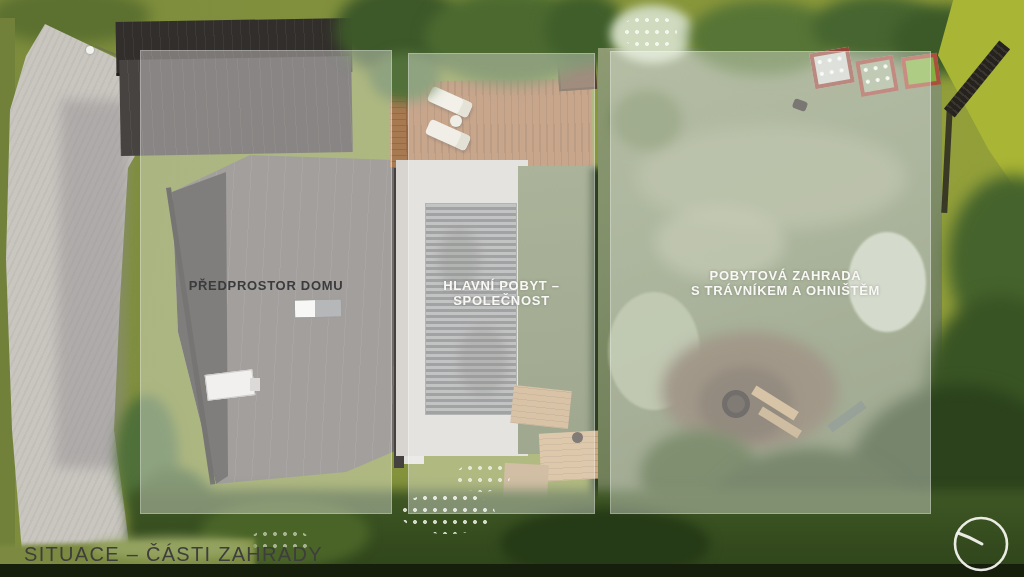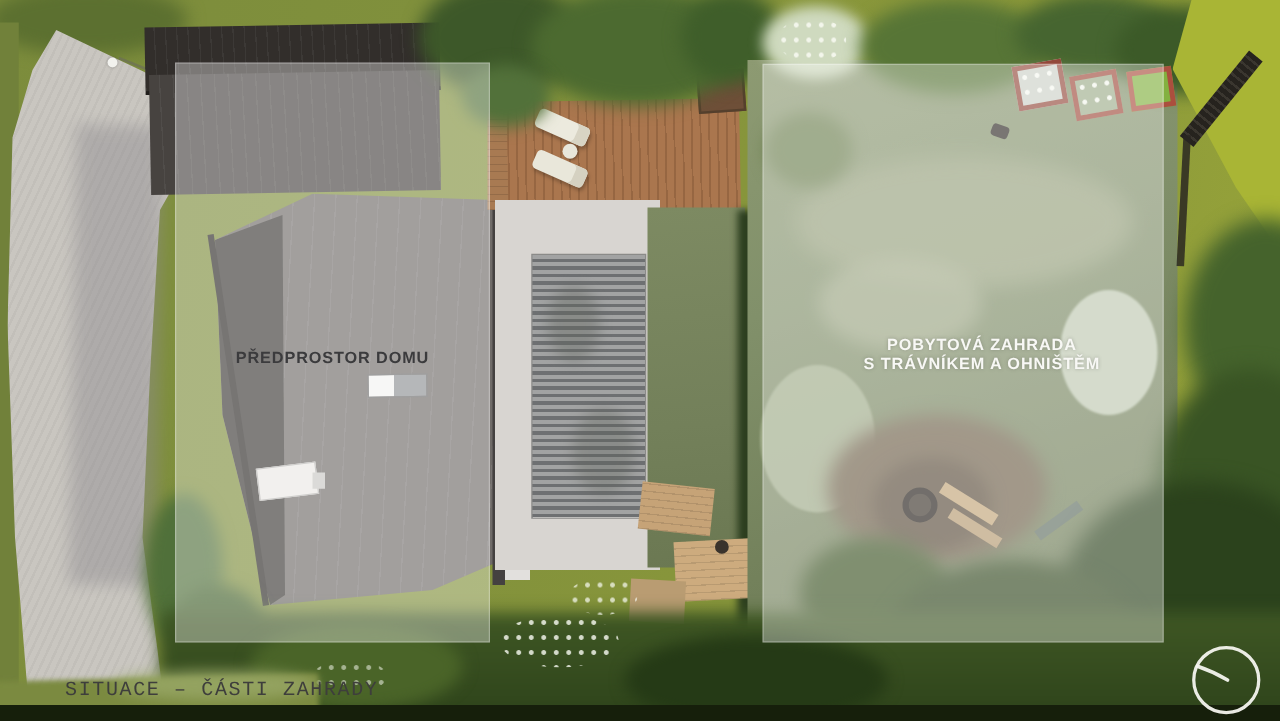--- a/index.html
+++ b/index.html
@@ -19,22 +19,22 @@
     z-index:50;
   }
   .zone-label{
     position:absolute;left:0;right:0;text-align:center;
     font-weight:bold;font-size:13px;line-height:15px;letter-spacing:.7px;
     white-space:pre-line;
   }
   .zone-label--dark{color:#3b3b3d;text-align:center;}
   .zone-label--light{color:#f8f8f5;text-shadow:0 0 3px rgba(90,95,85,.45);}
   #plan-title{
-    position:absolute;left:52px;top:543px;z-index:60;
-    font-size:16px;font-weight:500;letter-spacing:1.3px;color:#3e3e3c;font-family:Liberation Mono, monospace;
+    position:absolute;left:24px;top:543px;z-index:60;
+    font-size:20px;font-weight:500;letter-spacing:1.3px;color:#3e3e3c;
   }
   #logo{position:absolute;left:948px;top:511px;z-index:60;}
 </style>
 </head>
 <body>
 
 <div id="stage">
 
   <div class="blob" style="left:-10px;top:-12px;width:160px;height:56px;background:#5c7030;filter:blur(7px);"></div>
   <div class="abs" style="left:0;top:18px;width:15px;height:560px;background:#71813a;"></div>
@@ -138,20 +138,23 @@
   <div class="blob dots" style="left:400px;top:492px;width:95px;height:42px;opacity:.85;"></div>
   <div class="blob dots" style="left:455px;top:462px;width:55px;height:30px;opacity:.75;"></div>
   <div class="blob dots" style="left:250px;top:528px;width:60px;height:26px;opacity:.55;"></div>
   <div class="abs" style="left:-5px;top:542px;width:260px;height:30px;background:#7b8a40;transform:rotate(-1.5deg);filter:blur(2px);"></div>
   <div class="blob" style="left:90px;top:536px;width:165px;height:24px;background:#9aa968;filter:blur(5px);opacity:.8;"></div>
   <div class="abs" style="left:0;top:564px;width:1024px;height:13px;background:#161f0b;"></div>
 
   <div class="zone" style="left:140px;top:50px;width:252px;height:464px;">
     <div class="zone-label zone-label--dark" style="top:227px;">PŘEDPROSTOR DOMU</div>
   </div>
+  <div class="zone" style="left:408px;top:53px;width:187px;height:461px;">
+    <div class="zone-label zone-label--light" style="top:224px;">HLAVNÍ POBYT – SPOLEČNOST</div>
+  </div>
   <div class="zone" style="left:610px;top:51px;width:321px;height:463px;">
     <div class="zone-label zone-label--light" style="top:216px;margin-left:30px;">POBYTOVÁ ZAHRADA
 S TRÁVNÍKEM A OHNIŠTĚM</div>
   </div>
 
   <div id="plan-title">SITUACE – ČÁSTI ZAHRADY</div>
 
   <svg id="logo" width="66" height="66" viewBox="0 0 66 66">
     <circle cx="33" cy="33" r="26" fill="none" stroke="#f4f4ef" stroke-width="2.6" opacity="0.95"></circle>
     <path d="M10,22 Q22,26 34,33" fill="none" stroke="#f4f4ef" stroke-width="3" stroke-linecap="round" opacity="0.95"></path>

